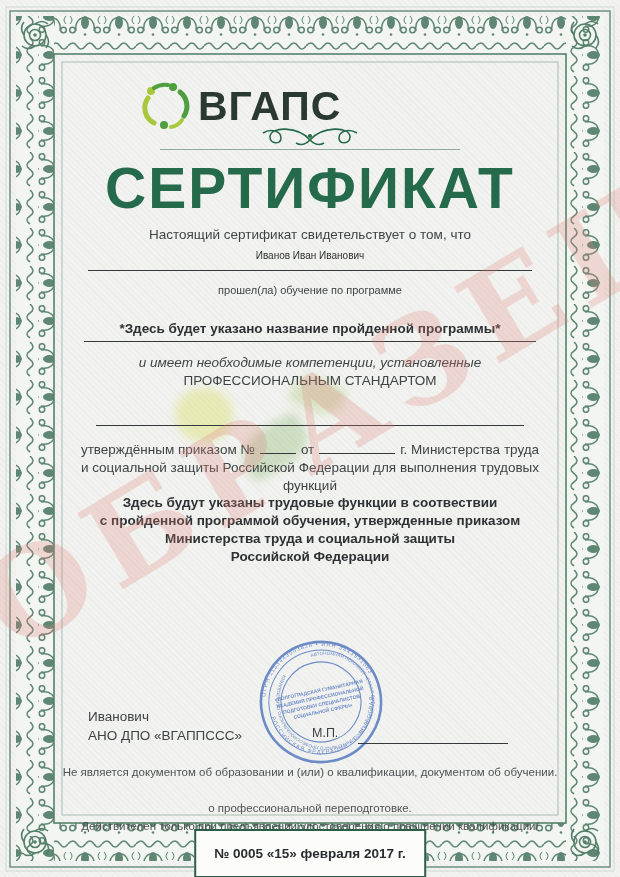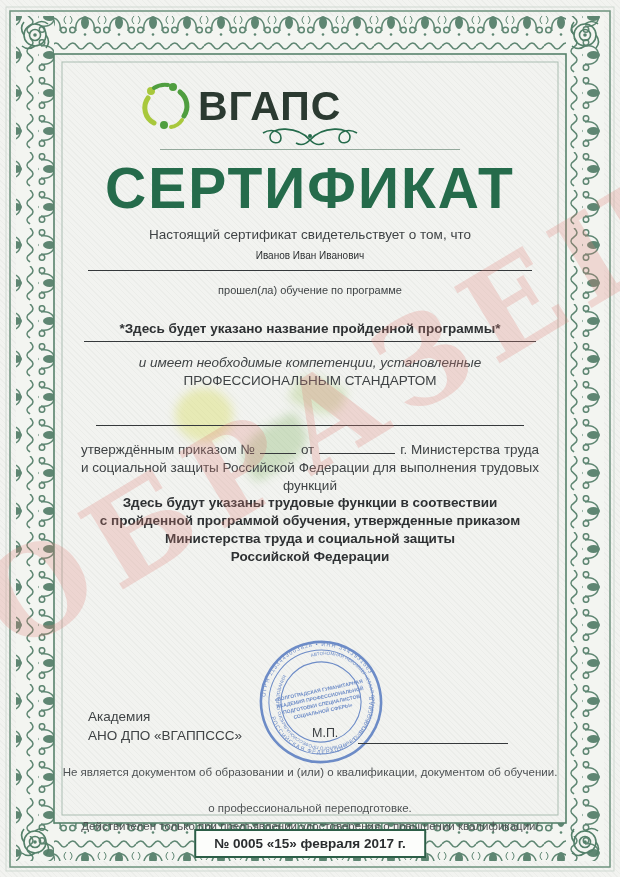--- a/index.html
+++ b/index.html
@@ -46,21 +46,21 @@
   .director2{left:88px;top:728px;font-size:13.5px;}
   .stampWrap{left:243px;top:628px;width:156px;height:152px;opacity:.88;}
   .mp{left:312px;top:726px;font-size:12.5px;color:#3d4143;}
   .signRule{left:358px;top:743px;width:150px;}
   .disc{font-size:11.5px;color:#4d5153;}
   .d0{top:765px;} .d1{top:819px;} .d2{top:801px;}
 
   .numberBox{
     position:absolute;left:50%;top:829px;transform:translateX(-50%);
     background:#fcfdfb;border:2px solid var(--box-border,#2c5e47);
-    padding:5px 18px;font-size:13.5px;font-weight:bold;color:#2a2d2f;white-space:nowrap;z-index:3;
+    padding:15px 18px;font-size:13.5px;font-weight:bold;color:#2a2d2f;white-space:nowrap;z-index:3;
   }
 
   
   .wm{
     position:absolute;left:-60px;top:355px;width:740px;text-align:center;
     transform:rotate(-31deg);transform-origin:center;
     font-family:"DejaVu Serif", serif;font-weight:bold;font-size:122px;letter-spacing:14px;
     color:var(--watermark-pink,#e0837b);opacity:.26;z-index:4;pointer-events:none;white-space:nowrap;
   }
   .leaf{position:absolute;border-radius:50%;filter:blur(5px);z-index:0;pointer-events:none;}
@@ -199,21 +199,21 @@
         </text>
         <g font-size="5" font-weight="bold" fill="#5b7ec2" stroke="none" text-anchor="middle">
           <text x="78" y="64">«ВОЛГОГРАДСКАЯ ГУМАНИТАРНАЯ</text>
           <text x="78" y="71">АКАДЕМИЯ ПРОФЕССИОНАЛЬНОЙ</text>
           <text x="78" y="78">ПОДГОТОВКИ СПЕЦИАЛИСТОВ</text>
           <text x="78" y="85">СОЦИАЛЬНОЙ СФЕРЫ»</text>
         </g>
       </g>
     </svg>
 
-    <div class="abs director1">Академия</div>
+    <div class="abs director1">Иванович</div>
     <div class="abs director2">АНО ДПО «ВГАППССС»</div>
     <div class="abs mp">М.П.</div>
     <div class="rule signRule"></div>
 
     <div class="cline disc d0">Не является документом об образовании и (или) о квалификации, документом об обучении.</div>
     <div class="cline disc d1">Действителен только при предъявлении удостоверения о повышении квалификации/диплома</div>
     <div class="cline disc d2">о профессиональной переподготовке.</div>
 
     <div class="numberBox">№ 0005 «15» февраля 2017 г.</div>
   </div>

